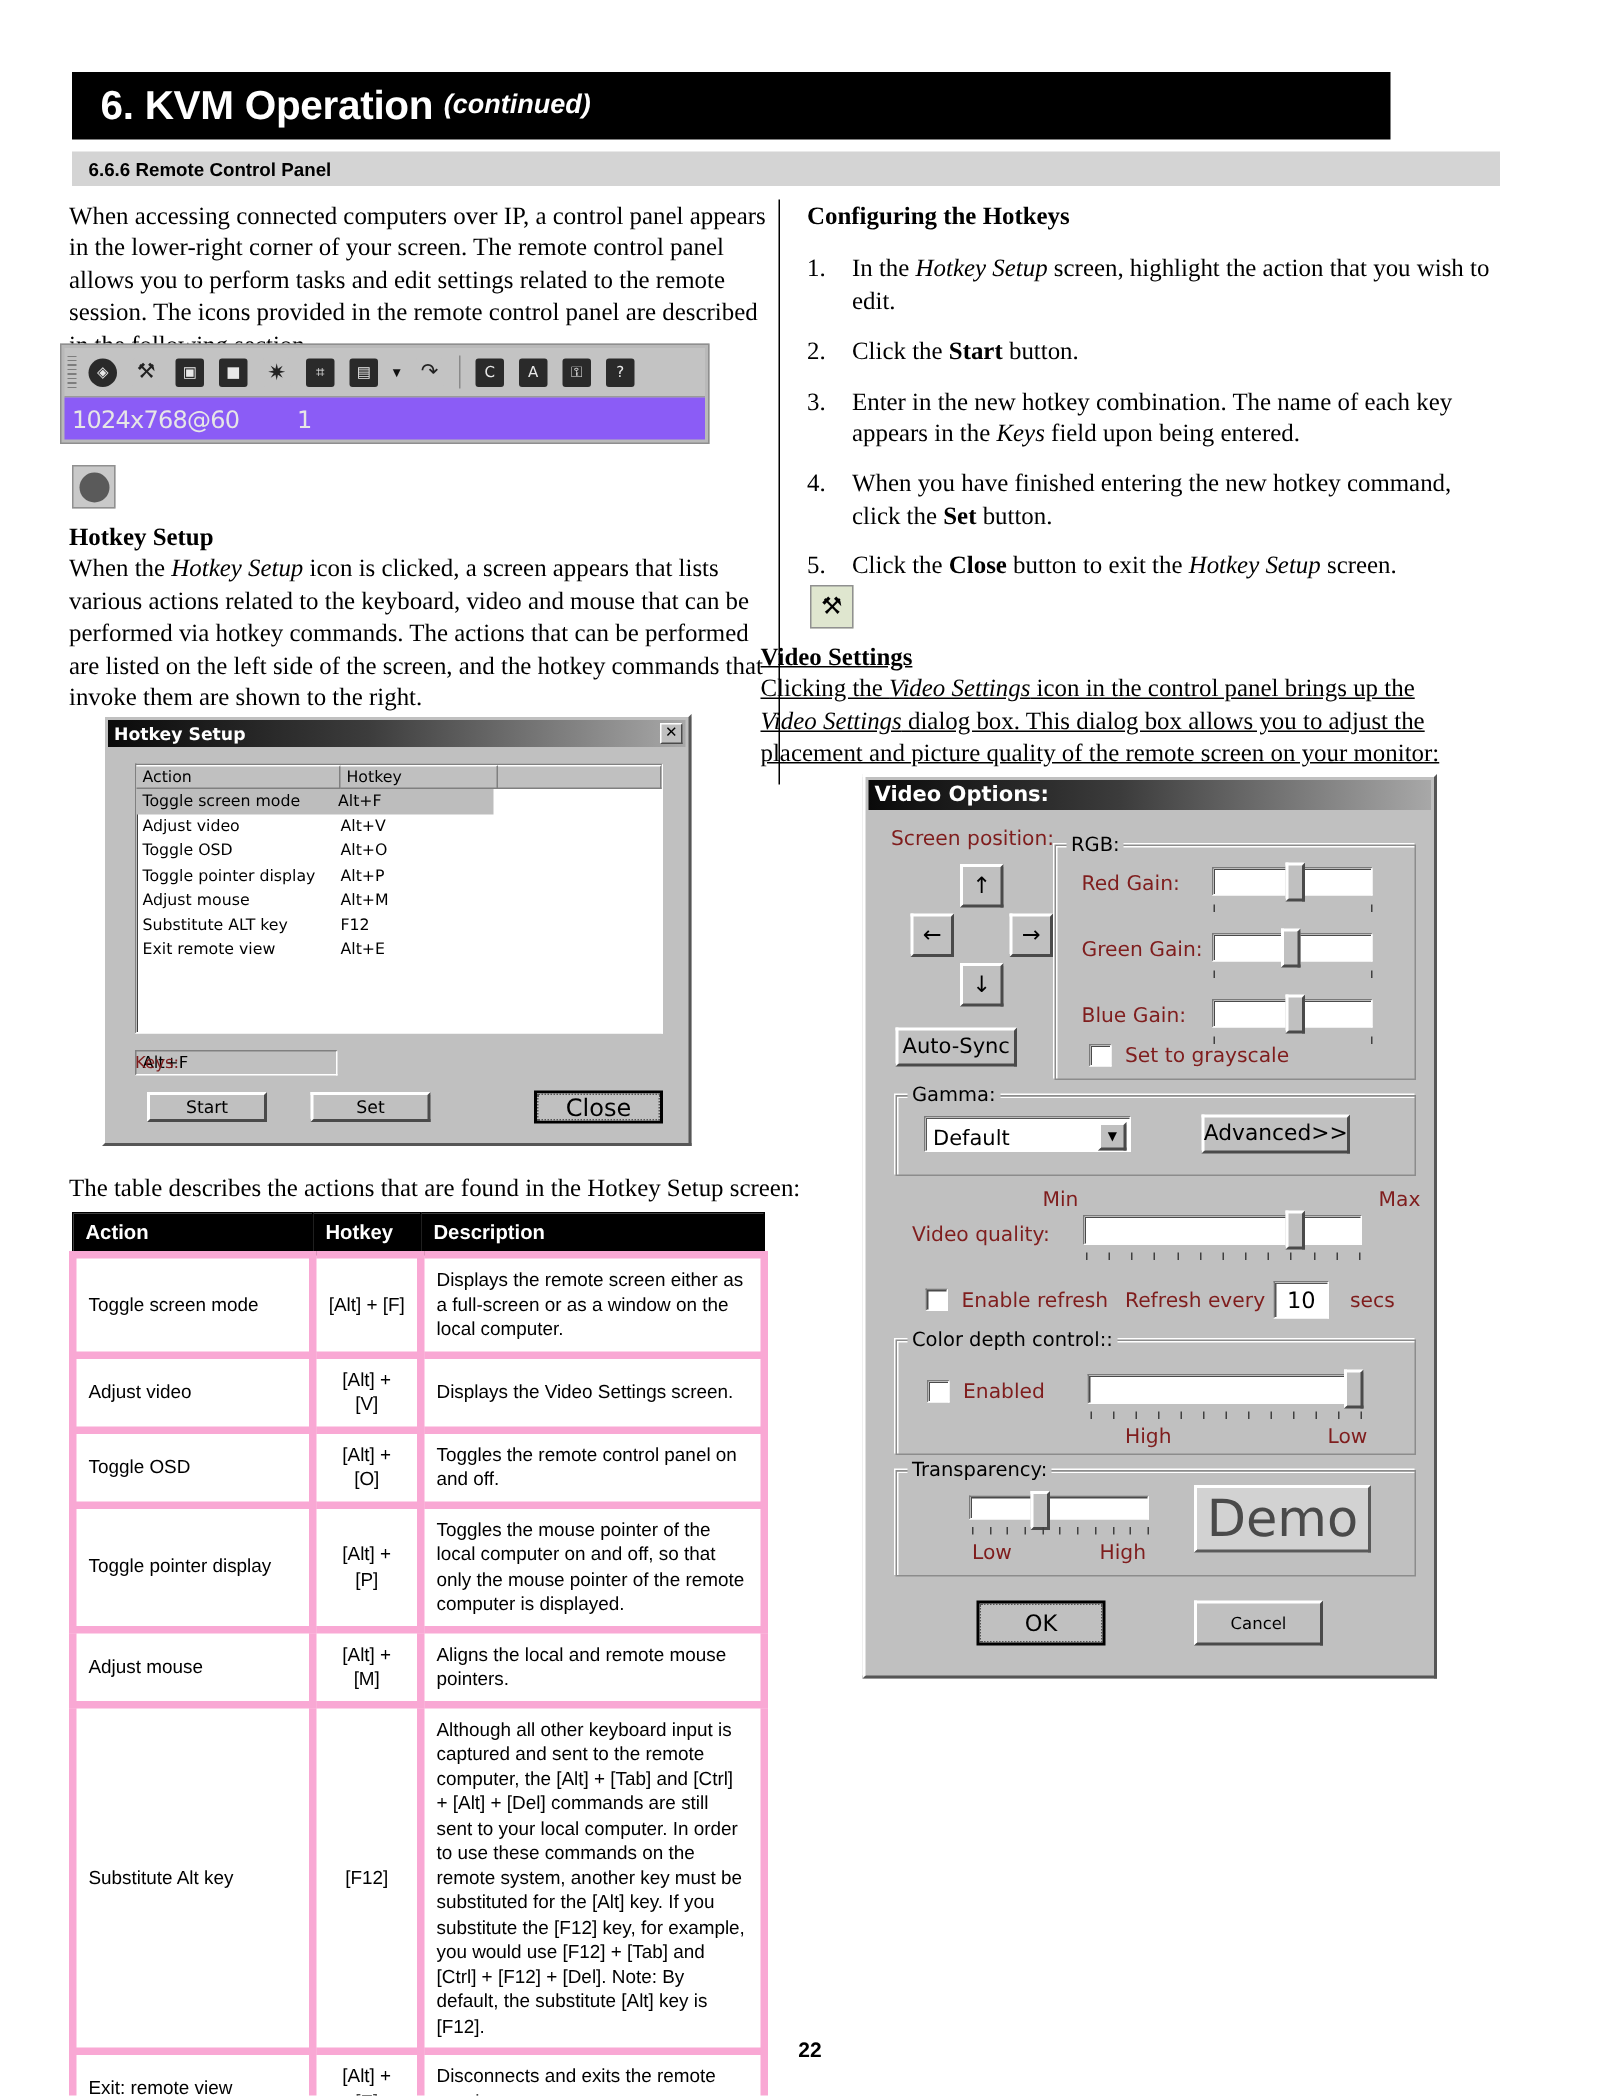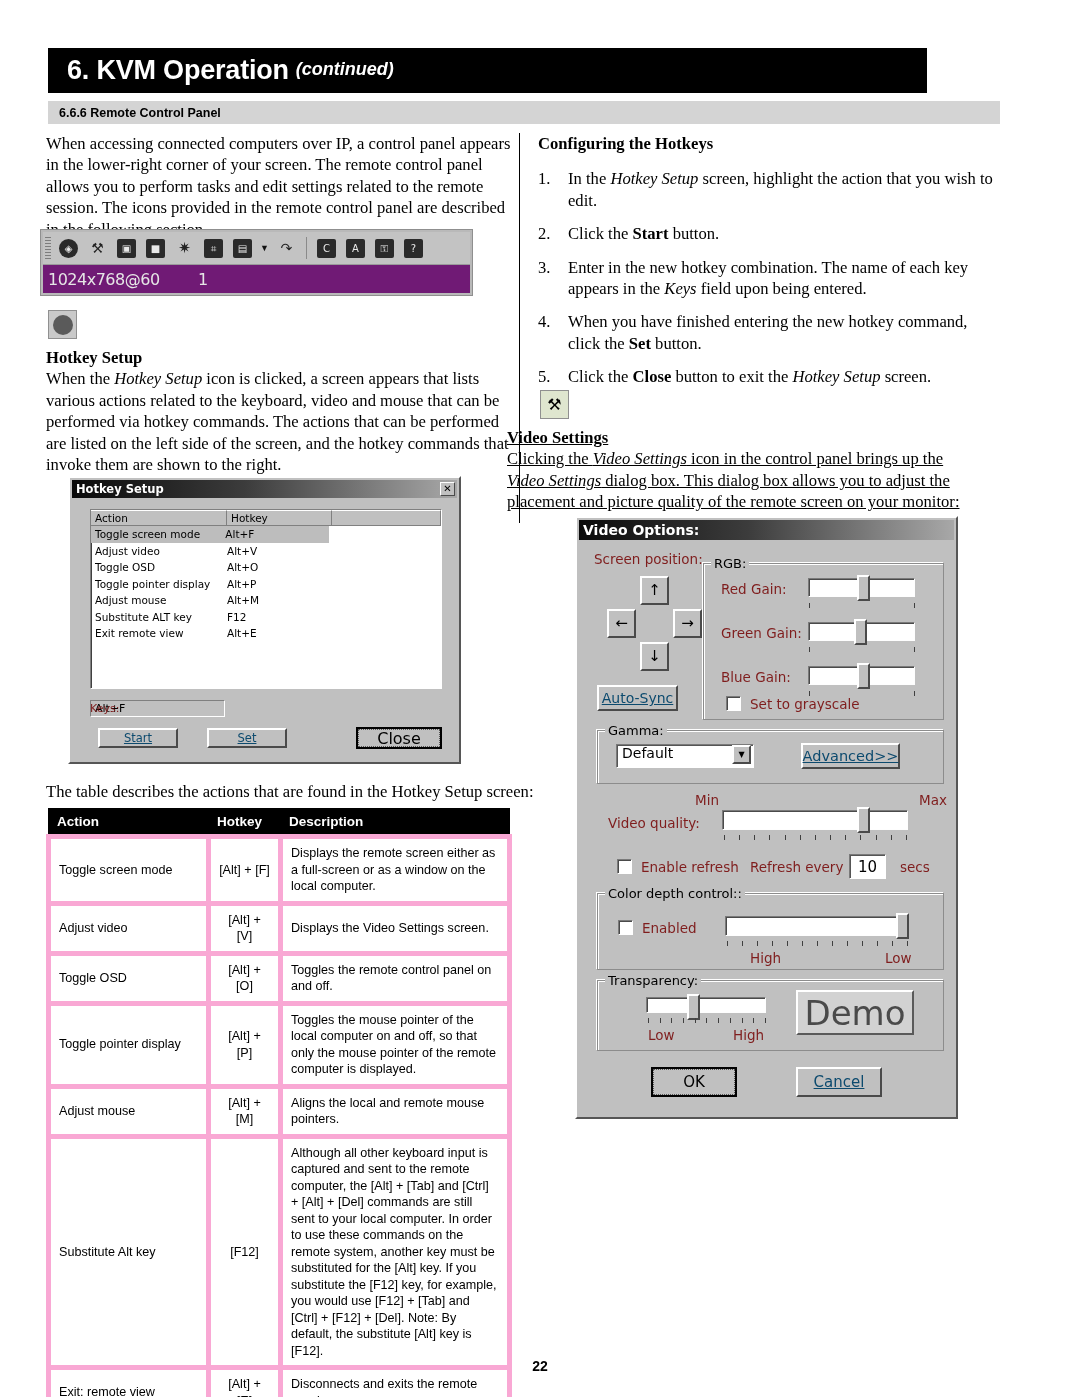--- a/index.html
+++ b/index.html
@@ -92,21 +92,21 @@
   .cp-icon .glyph {
     display:block; width:19px; height:19px;
     background:#2a2a2a; border-radius:2px;
     color:#e8e8e8; font-size:10px; line-height:19px; text-align:center;
     font-family:"DejaVu Sans", sans-serif;
   }
   .cp-icon.round .glyph { border-radius:50%; }
   .cp-sep { width:1px; height:22px; background:#8a8a8a; margin:0 5px; }
   .cp-caret { font-size:9px; color:#111; margin:0 3px; }
   .ctrl-status {
-    height:28px; background:#701a75; color:#e6e6e6;
+    height:28px; background:#8b5cf6; color:#e6e6e6;
     display:flex; align-items:center;
     font-family:"DejaVu Sans", sans-serif; font-size:16px;
     padding-left:5px; letter-spacing:-0.5px;
   }
   .ctrl-status .res { min-width:150px; }
   .ctrl-status .port { }
 
   
   .icon-chip {
     width:29px; height:29px; background:#c9c9c9;
@@ -169,22 +169,21 @@
     border-top:1px solid #808080; border-left:1px solid #808080;
     border-right:1px solid #fff; border-bottom:1px solid #fff;
     font-size:11px; line-height:16px; padding-left:4px;
   }
   .btn95 {
     background:#c0c0c0;
     border-top:2px solid #ffffff; border-left:2px solid #ffffff;
     border-right:2px solid #4a4a4a; border-bottom:2px solid #4a4a4a;
     font-family:"DejaVu Sans", sans-serif; font-size:11.5px;
     display:flex; align-items:center; justify-content:center;
-    color:#0c4a6e;
-    text-decoration:underline;
+    color:#000000;
   }
   #hk-start { position:absolute; left:28px;  top:250px; width:80px; height:20px; }
   #hk-set   { position:absolute; left:137px; top:250px; width:80px; height:20px; }
   #hk-close { position:absolute; left:286px; top:249px; width:86px; height:22px;
               border:2px solid #000; }
   #hk-close .inner {
     width:100%; height:100%; border:1px dotted #555;
     display:flex; align-items:center; justify-content:center;
     background:#c0c0c0;
   }
@@ -262,21 +261,21 @@
     position:absolute; width:15px; height:15px; background:#fff;
     border-top:1px solid #7a7a7a; border-left:1px solid #7a7a7a;
     border-right:1px solid #fff; border-bottom:1px solid #fff;
     box-shadow: inset 1px 1px 0 #4a4a4a;
   }
   .combo {
     position:absolute; height:24px; background:#fff;
     border-top:1px solid #7a7a7a; border-left:1px solid #7a7a7a;
     border-right:1px solid #fff; border-bottom:1px solid #fff;
     box-shadow: inset 1px 1px 0 #555;
-    display:flex; align-items:flex-start;
+    display:flex; align-items:flex-end;
   }
   .combo .val { font-size:14px; padding-left:5px; flex:1; }
   .combo .arrow {
     width:19px; height:19px; margin-right:2px;
     background:#c0c0c0;
     border-top:2px solid #ffffff; border-left:2px solid #ffffff;
     border-right:2px solid #4a4a4a; border-bottom:2px solid #4a4a4a;
     display:flex; align-items:center; justify-content:center;
     font-size:8px;
   }
@@ -643,16 +642,16 @@
         <i></i>
       </div>
     <span class="lbl" style="left:50px;top:46px;">Low</span>
     <span class="lbl" style="left:135px;top:46px;">High</span>
     <div class="demo-box" style="left:198px;top:9px;width:118px;height:45px;">Demo</div>
   </div>
 
   <div style="position:absolute;left:74px;top:549px;width:86px;height:30px;border:2px solid #000;background:#c0c0c0;">
     <div style="width:100%;height:100%;border:1px dotted #555;display:flex;align-items:center;justify-content:center;font-size:15px;">OK</div>
   </div>
-  <div class="btn95" style="position:absolute;left:219px;top:549px;width:86px;height:30px;font-size:15px;">Cancel</div>
+  <div class="btn95" style="position:absolute;left:219px;top:549px;width:86px;height:30px;font-size:11px;">Cancel</div>
 </div>
 
 <div class="pagenum">22</div>
 
 </body></html>

